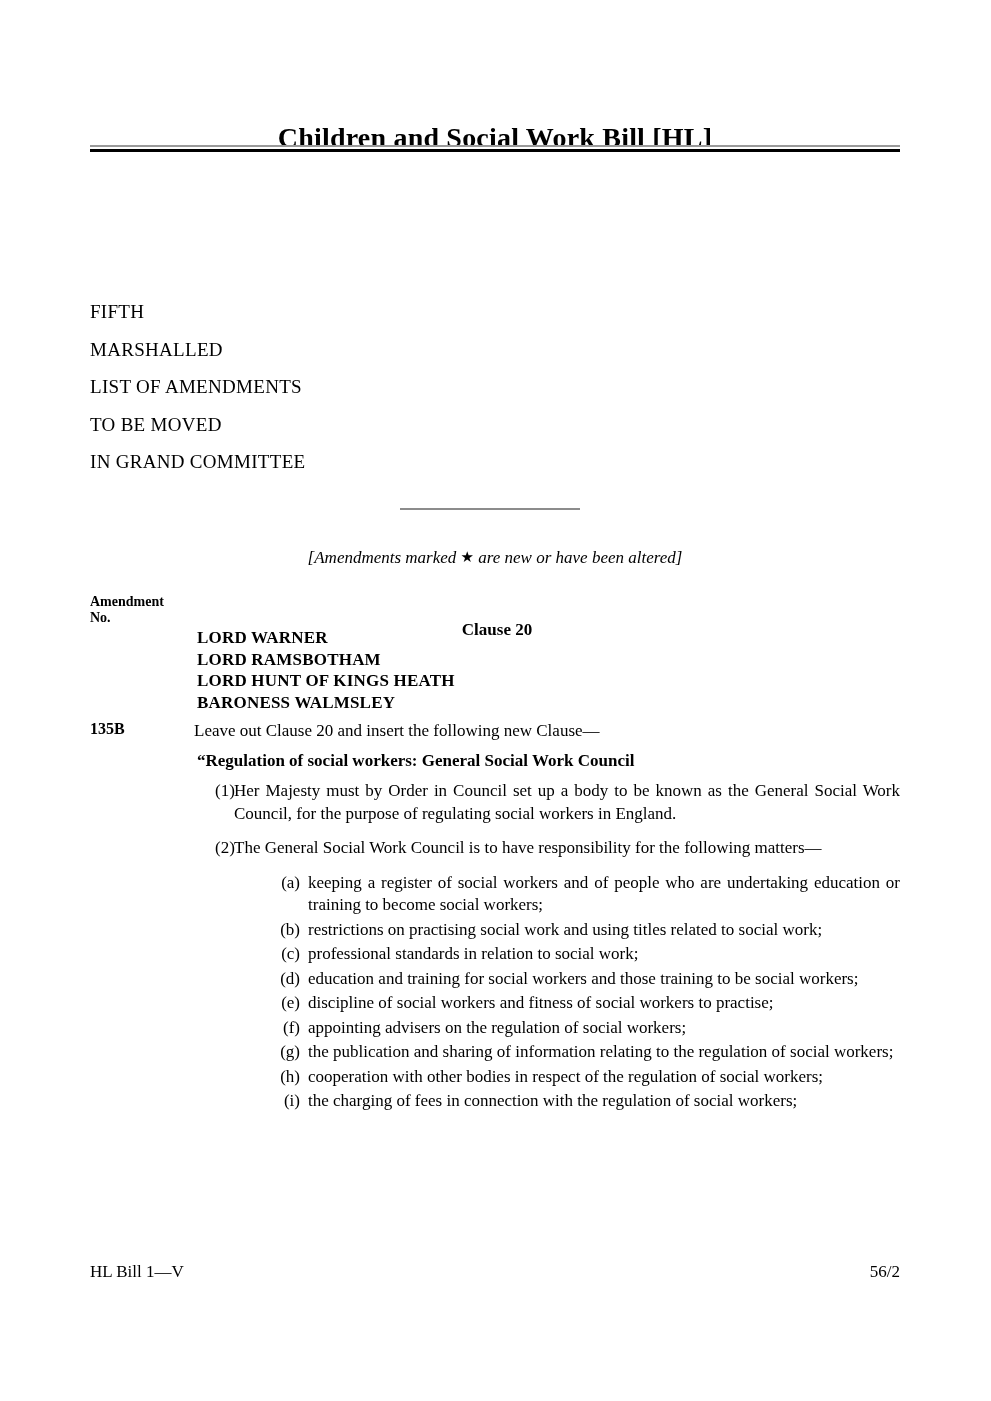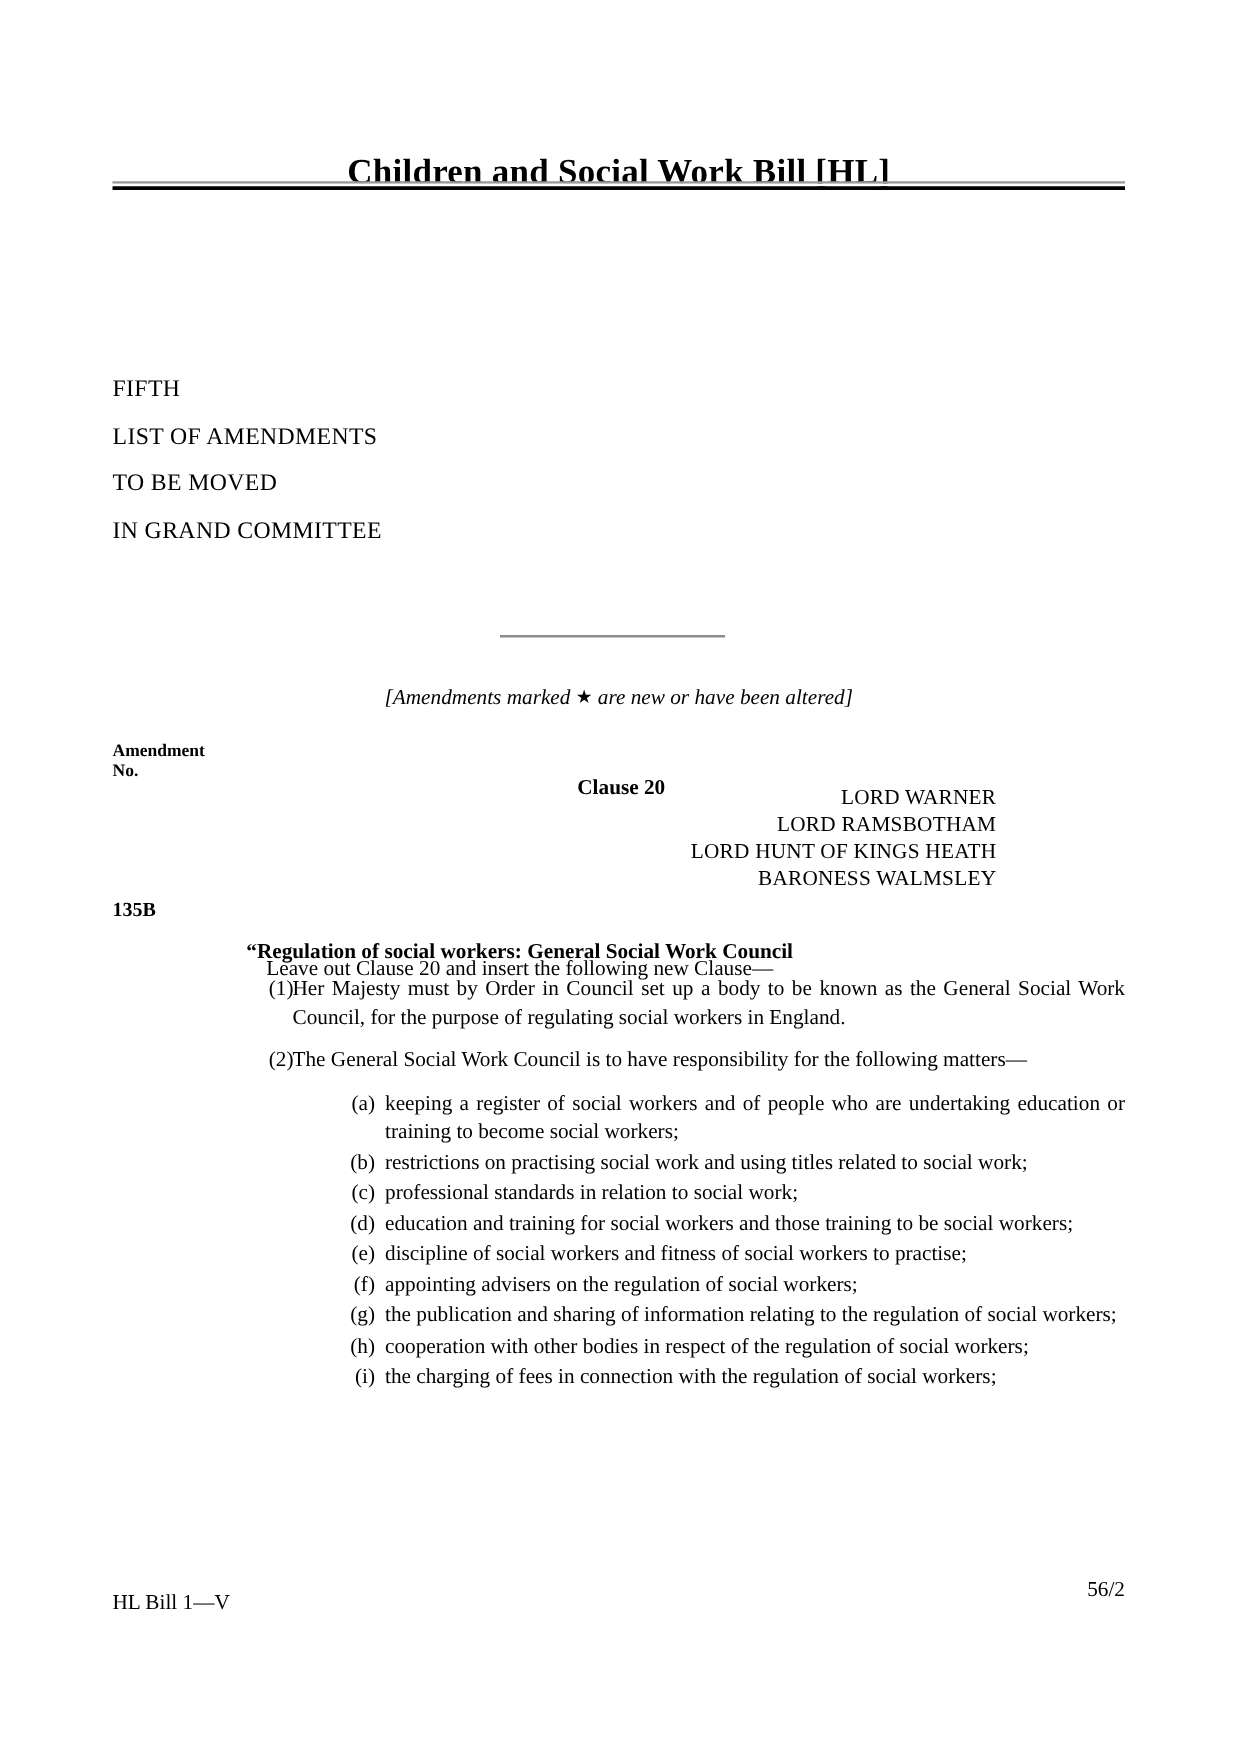--- a/index.html
+++ b/index.html
@@ -112,42 +112,42 @@
     width: 600px;
     text-align: center;
     font-size: 17px;
     font-weight: bold;
   }
   .sponsors {
     position: absolute;
     left: 197px;
     top: 627px;
     width: 600px;
-    text-align: right;
+    text-align: left;
     font-size: 17px;
     line-height: 21.5px;
     letter-spacing: 0.2px;
+    font-weight: bold;
   }
 
   
   .amend-number {
     position: absolute;
     left: 90px;
     top: 720px;
     font-size: 16px;
     font-weight: bold;
   }
   .lead-in {
     position: absolute;
-    left: 213px;
+    left: 194px;
     top: 720px;
     width: 703px;
     font-size: 17px;
     line-height: 22px;
-    margin-top: 44px;
   }
   .new-clause-heading {
     position: absolute;
     left: 197px;
     top: 750px;
     width: 703px;
     font-size: 17px;
     font-weight: bold;
     line-height: 22px;
   }
@@ -205,21 +205,20 @@
   .para > .content.no-justify {
     text-align: left;
   }
 
   
   .footer-left {
     position: absolute;
     left: 90px;
     top: 1262px;
     font-size: 17px;
-    margin-top: 10px;
   }
   .footer-right {
     position: absolute;
     right: 91px;
     top: 1262px;
     font-size: 17px;
   }
 </style>
 </head>
 <body>
@@ -229,20 +228,21 @@
   <h1 class="doc-title">Children and Social Work Bill [HL]</h1>
 
   <div class="rule-group">
     <div class="rule-thin"></div>
     <div class="rule-gap"></div>
     <div class="rule-thick"></div>
   </div>
 
   <div class="heading-stack">
     <div class="hline">FIFTH</div>
+    <div class="hline">MARSHALLED</div>
     <div class="hline">LIST OF AMENDMENTS</div>
     <div class="hline">TO BE MOVED</div>
     <div class="hline">IN GRAND COMMITTEE</div>
   </div>
 
   <div class="short-divider"></div>
 
   <div class="note-line">
     <span>[Amendments marked</span>
     <span class="star">★</span>

